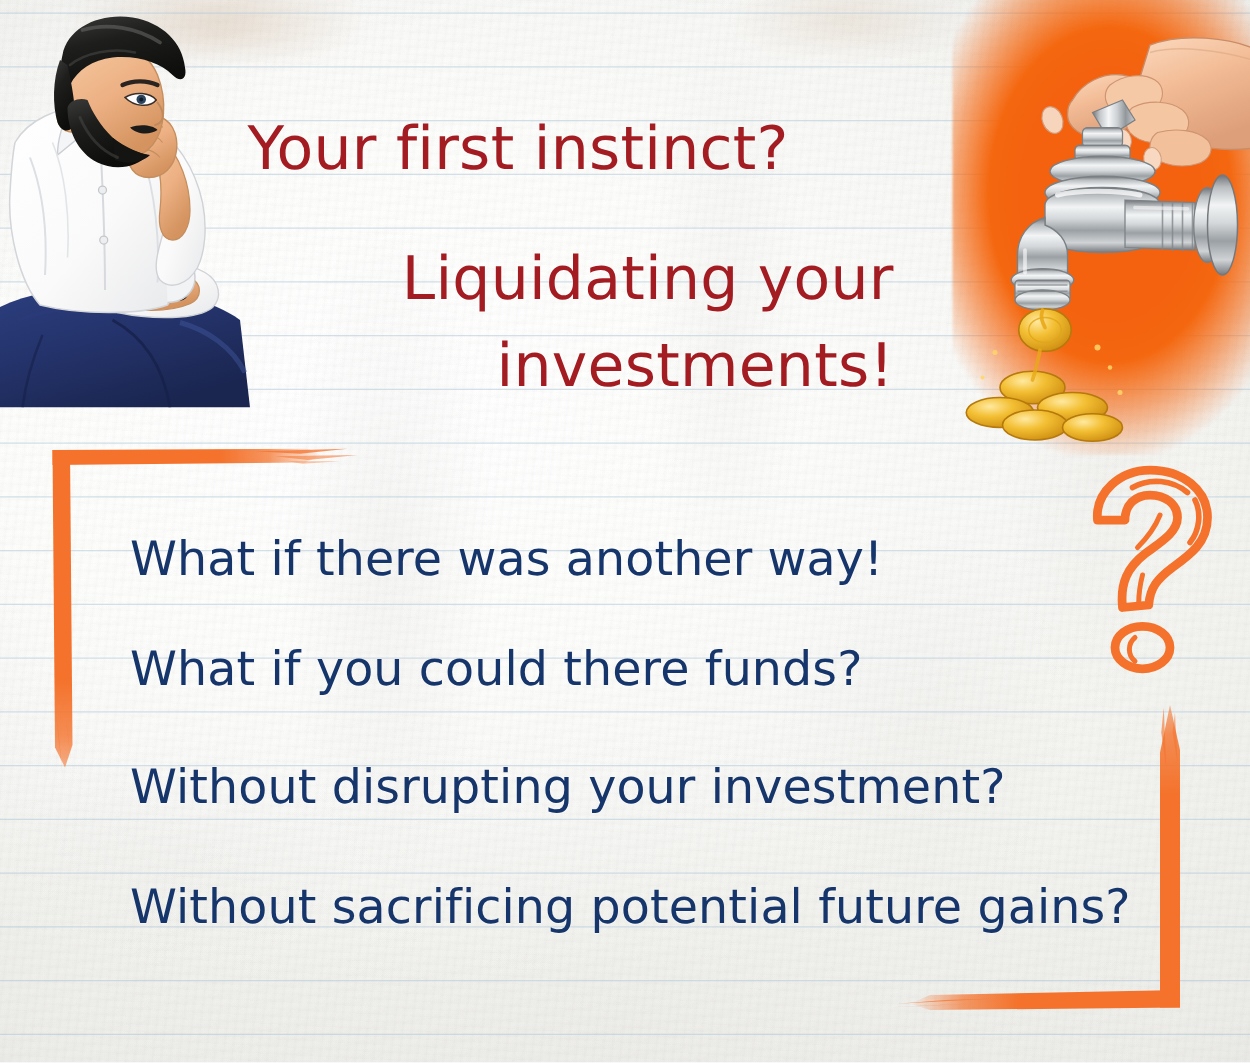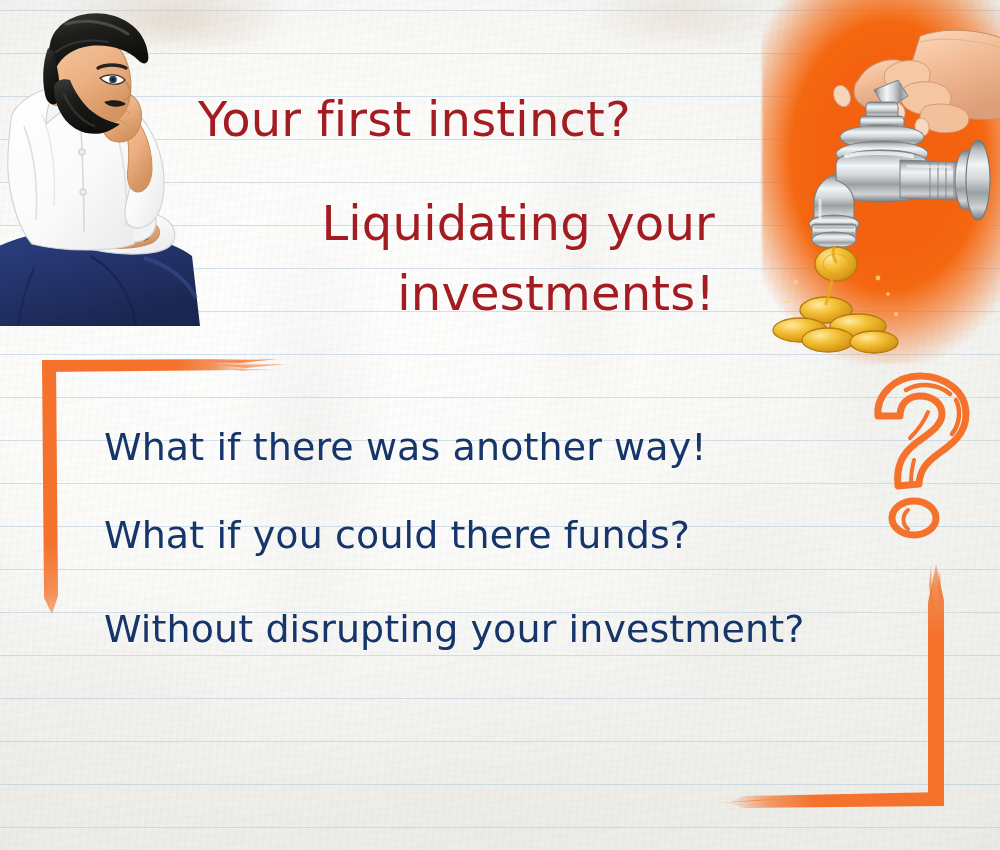--- a/index.html
+++ b/index.html
@@ -451,14 +451,15 @@
     </g>
   </svg>
 
   <div class="headline" id="head1">Your first instinct?</div>
   <div class="headline" id="head2">Liquidating your</div>
   <div class="headline" id="head3">investments!</div>
 
   <div class="bodyline" id="b0">What if there was another way!</div>
   <div class="bodyline" id="b1">What if you could there funds?</div>
   <div class="bodyline" id="b2">Without disrupting your investment?</div>
+  <div class="bodyline" id="b3">Without sacrificing potential future gains?</div>
 
 </div>
 
 </body></html>

